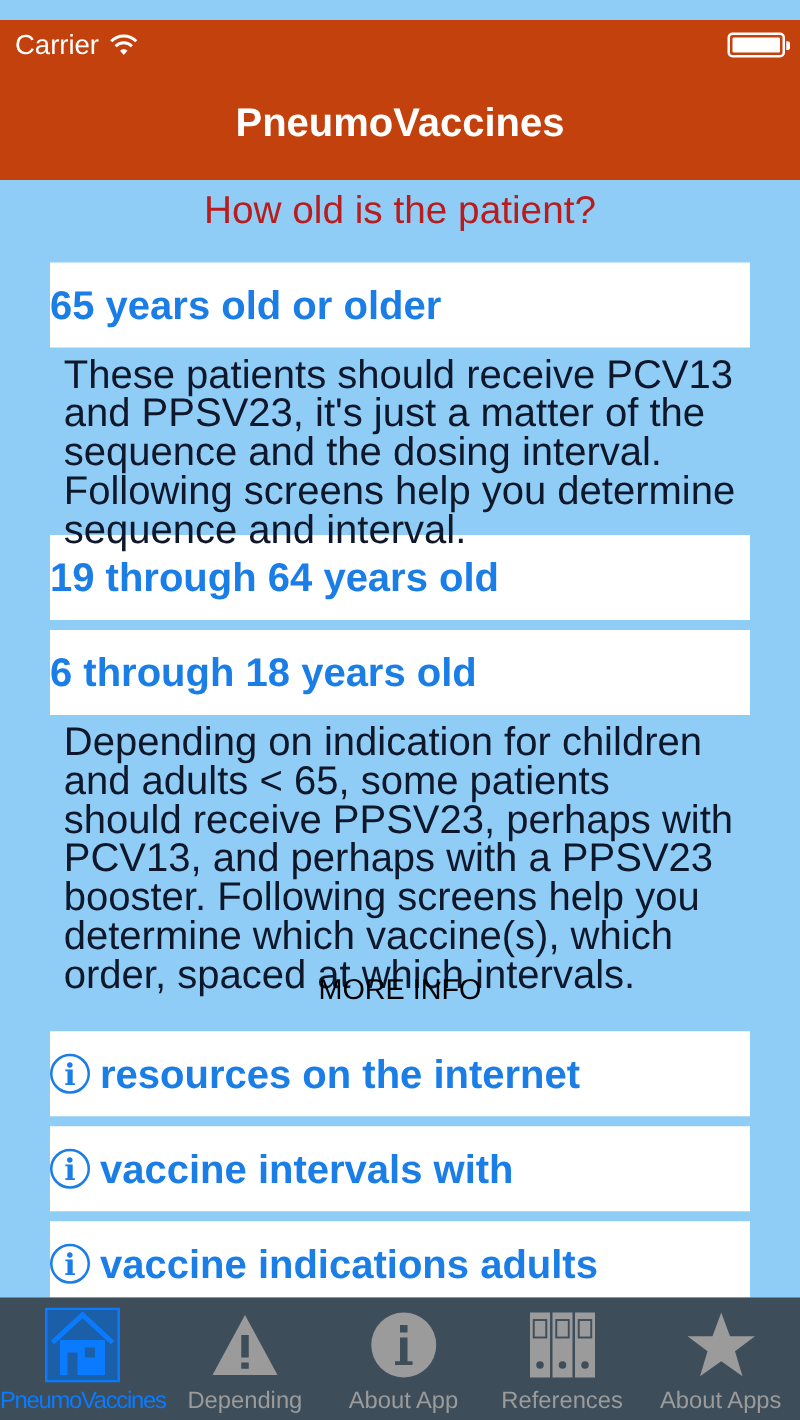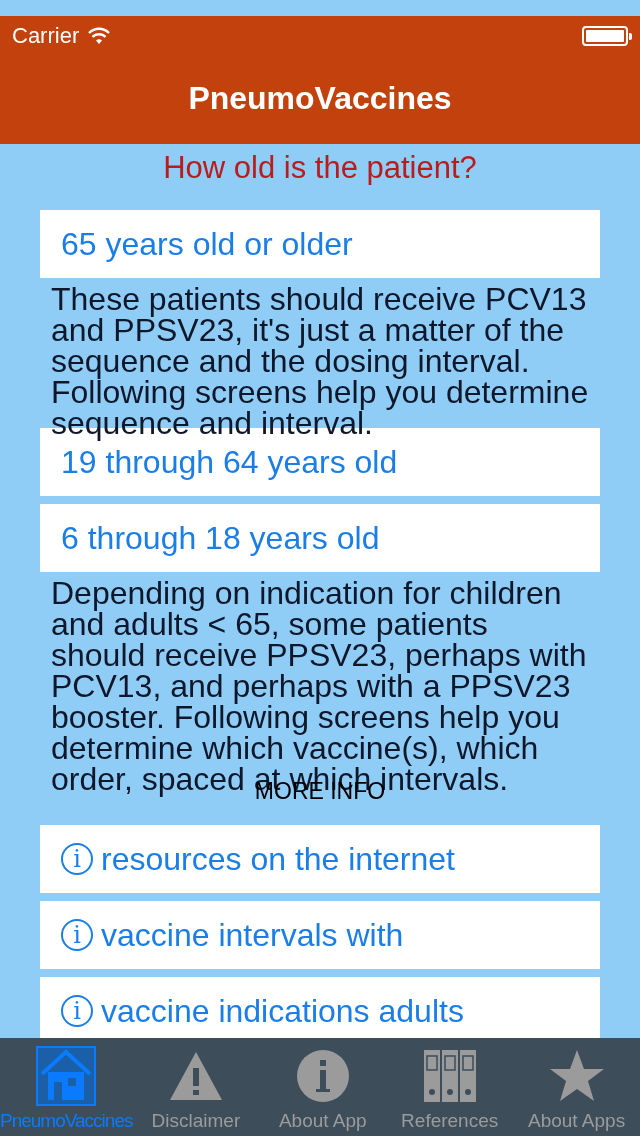--- a/index.html
+++ b/index.html
@@ -8,21 +8,21 @@
   .topbar { position: absolute; left: 0; top: 16px; width: 640px; height: 128px; background: #c2410c; color: #fff; }
   .status { position: absolute; top: 0; left: 0; right: 0; height: 40px; font-size: 22px; }
   .carrier { position: absolute; left: 12px; top: 7px; display: flex; align-items: center; gap: 8px; }
   .time { position: absolute; left: 0; right: 0; top: 7px; text-align: center; font-weight: bold; }
   .battery { position: absolute; right: 12px; top: 10px; width: 46px; height: 20px; border: 2px solid #fff; border-radius: 4px; padding: 2px; }
   .battery::after { content: ""; position: absolute; right: -6px; top: 5px; width: 3px; height: 7px; background: #fff; border-radius: 0 2px 2px 0; }
   .battery-fill { width: 100%; height: 100%; background: #fff; border-radius: 1px; }
   .navtitle { position: absolute; left: 0; right: 0; top: 64px; text-align: center; font-size: 32px; font-weight: bold; }
   .content { position: absolute; top: 128px; left: 0; width: 640px; height: 910px; overflow: hidden; }
   .question { text-align: center; font-size: 31px; color: #b91c1c; margin-top: 22px; height: 60px; }
-  .btn { display: flex; align-items: center; margin: 0 40px; height: 68px; background: #fff; color: #1a7ee6; font-size: 32px; padding-left: 21px; cursor: pointer; }
+  .btn { display: flex; align-items: center; margin: 0 40px; height: 68px; background: #fff; color: #1a7ee6; font-size: 32px; cursor: pointer; font-weight: bold; }
   .desc { margin: 6px 50px 0 51px; font-size: 32px; line-height: 31px; color: #0f172a; }
   .moreinfo { text-align: center; font-size: 23px; color: #000; margin: 8px 0 20px; }
   .info-icon { display: inline-flex; justify-content: center; align-items: center; width: 32px; height: 32px; border: 2px solid #1a7ee6; border-radius: 50%; font-size: 24px; margin-right: 8px; font-family: "DejaVu Serif", serif; }
   .tabbar { position: absolute; left: 0; bottom: 0; width: 640px; height: 98px; background: #3d4d5a; display: flex; }
   .tab { flex: 1; display: flex; flex-direction: column; align-items: center; justify-content: flex-end; padding-bottom: 4px; color: #9b9b9b; font-size: 19px; cursor: pointer; }
   .tab.active { color: #0a7bff; }
   .tab-icon { width: 64px; height: 64px; margin-bottom: 2px; display: flex; align-items: center; justify-content: center; }
 </style>
 </head>
 <body>
@@ -93,21 +93,21 @@
     <span style="letter-spacing:-1px">PneumoVaccines</span>
   </div>
   <div class="tab">
     <div class="tab-icon">
       <svg width="56" height="52" viewBox="0 0 56 52">
           <path d="M28 2 L54 50 L2 50 Z" fill="#9b9b9b"></path>
           <rect x="25" y="18" width="6" height="18" fill="#3d4d5a"></rect>
           <rect x="25" y="40" width="6" height="5" fill="#3d4d5a"></rect>
         </svg>
     </div>
-    <span>Disclaimer</span>
+    <span>Depending</span>
   </div>
   <div class="tab">
     <div class="tab-icon">
       <svg width="54" height="54" viewBox="0 0 54 54">
           <circle cx="27" cy="27" r="26" fill="#9b9b9b"></circle>
           <rect x="24" y="11" width="6" height="6" fill="#3d4d5a"></rect>
           <rect x="24" y="21" width="6" height="20" fill="#3d4d5a"></rect>
           <rect x="20" y="40" width="14" height="3" fill="#3d4d5a"></rect>
         </svg>
     </div>

